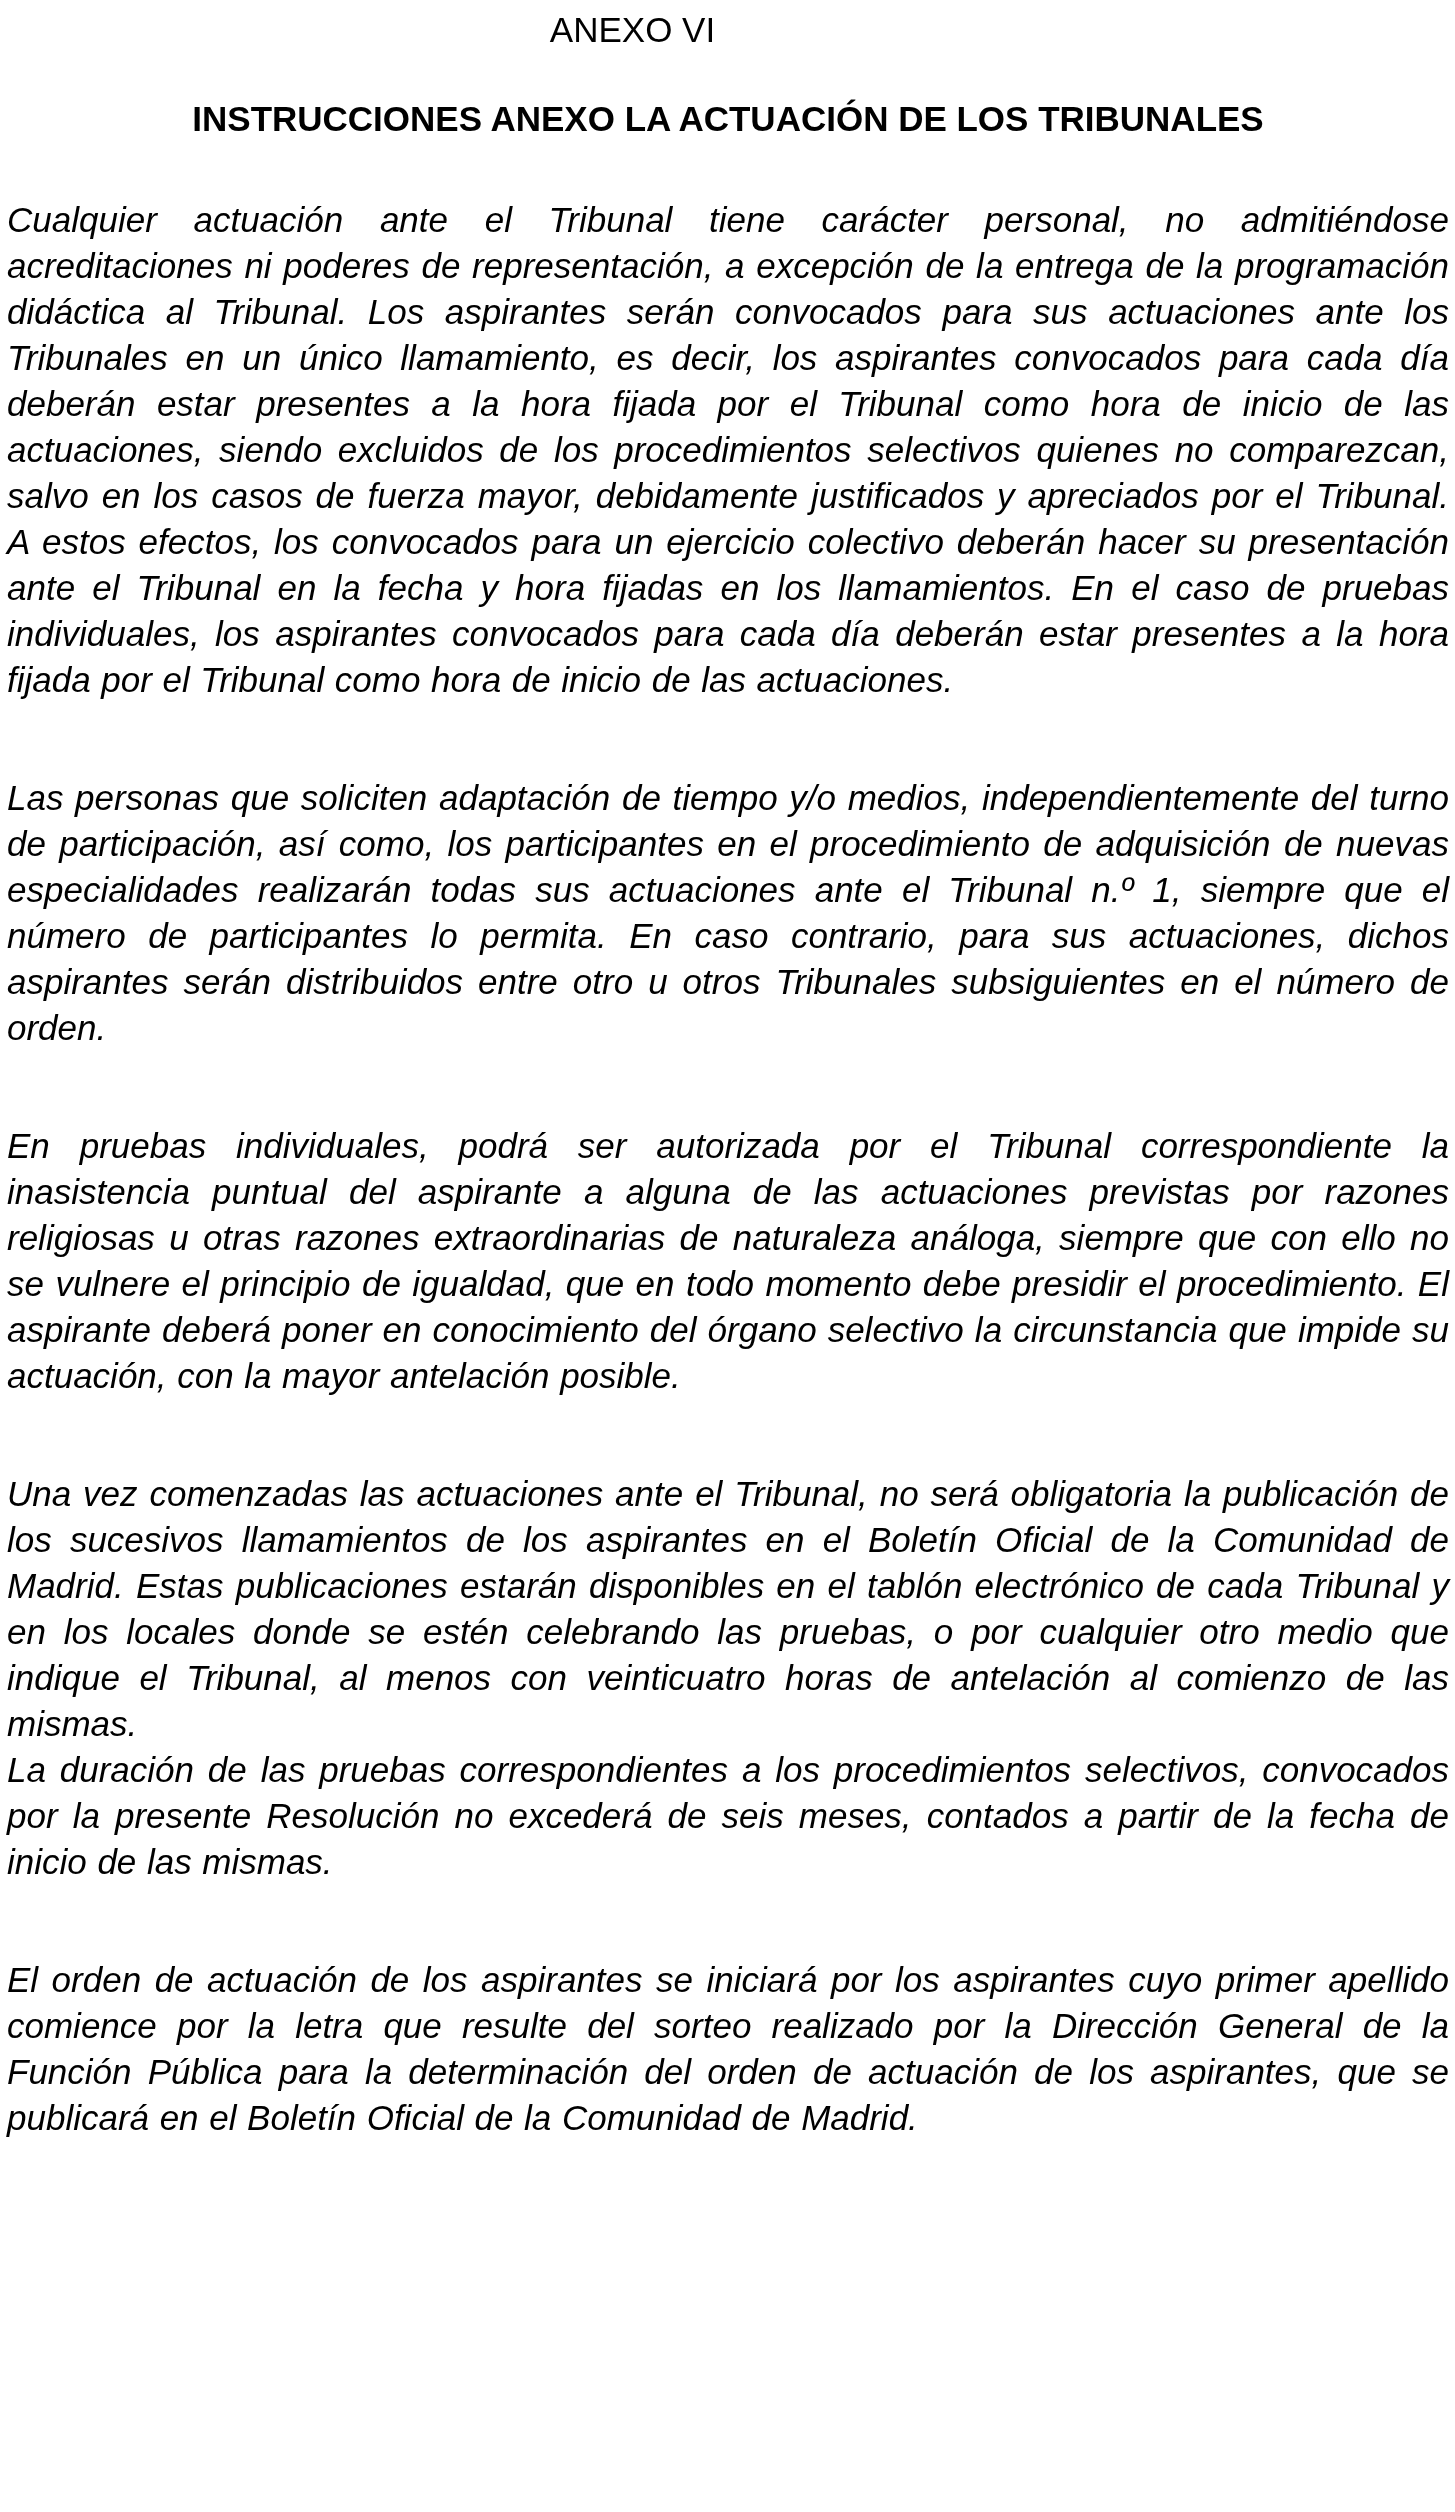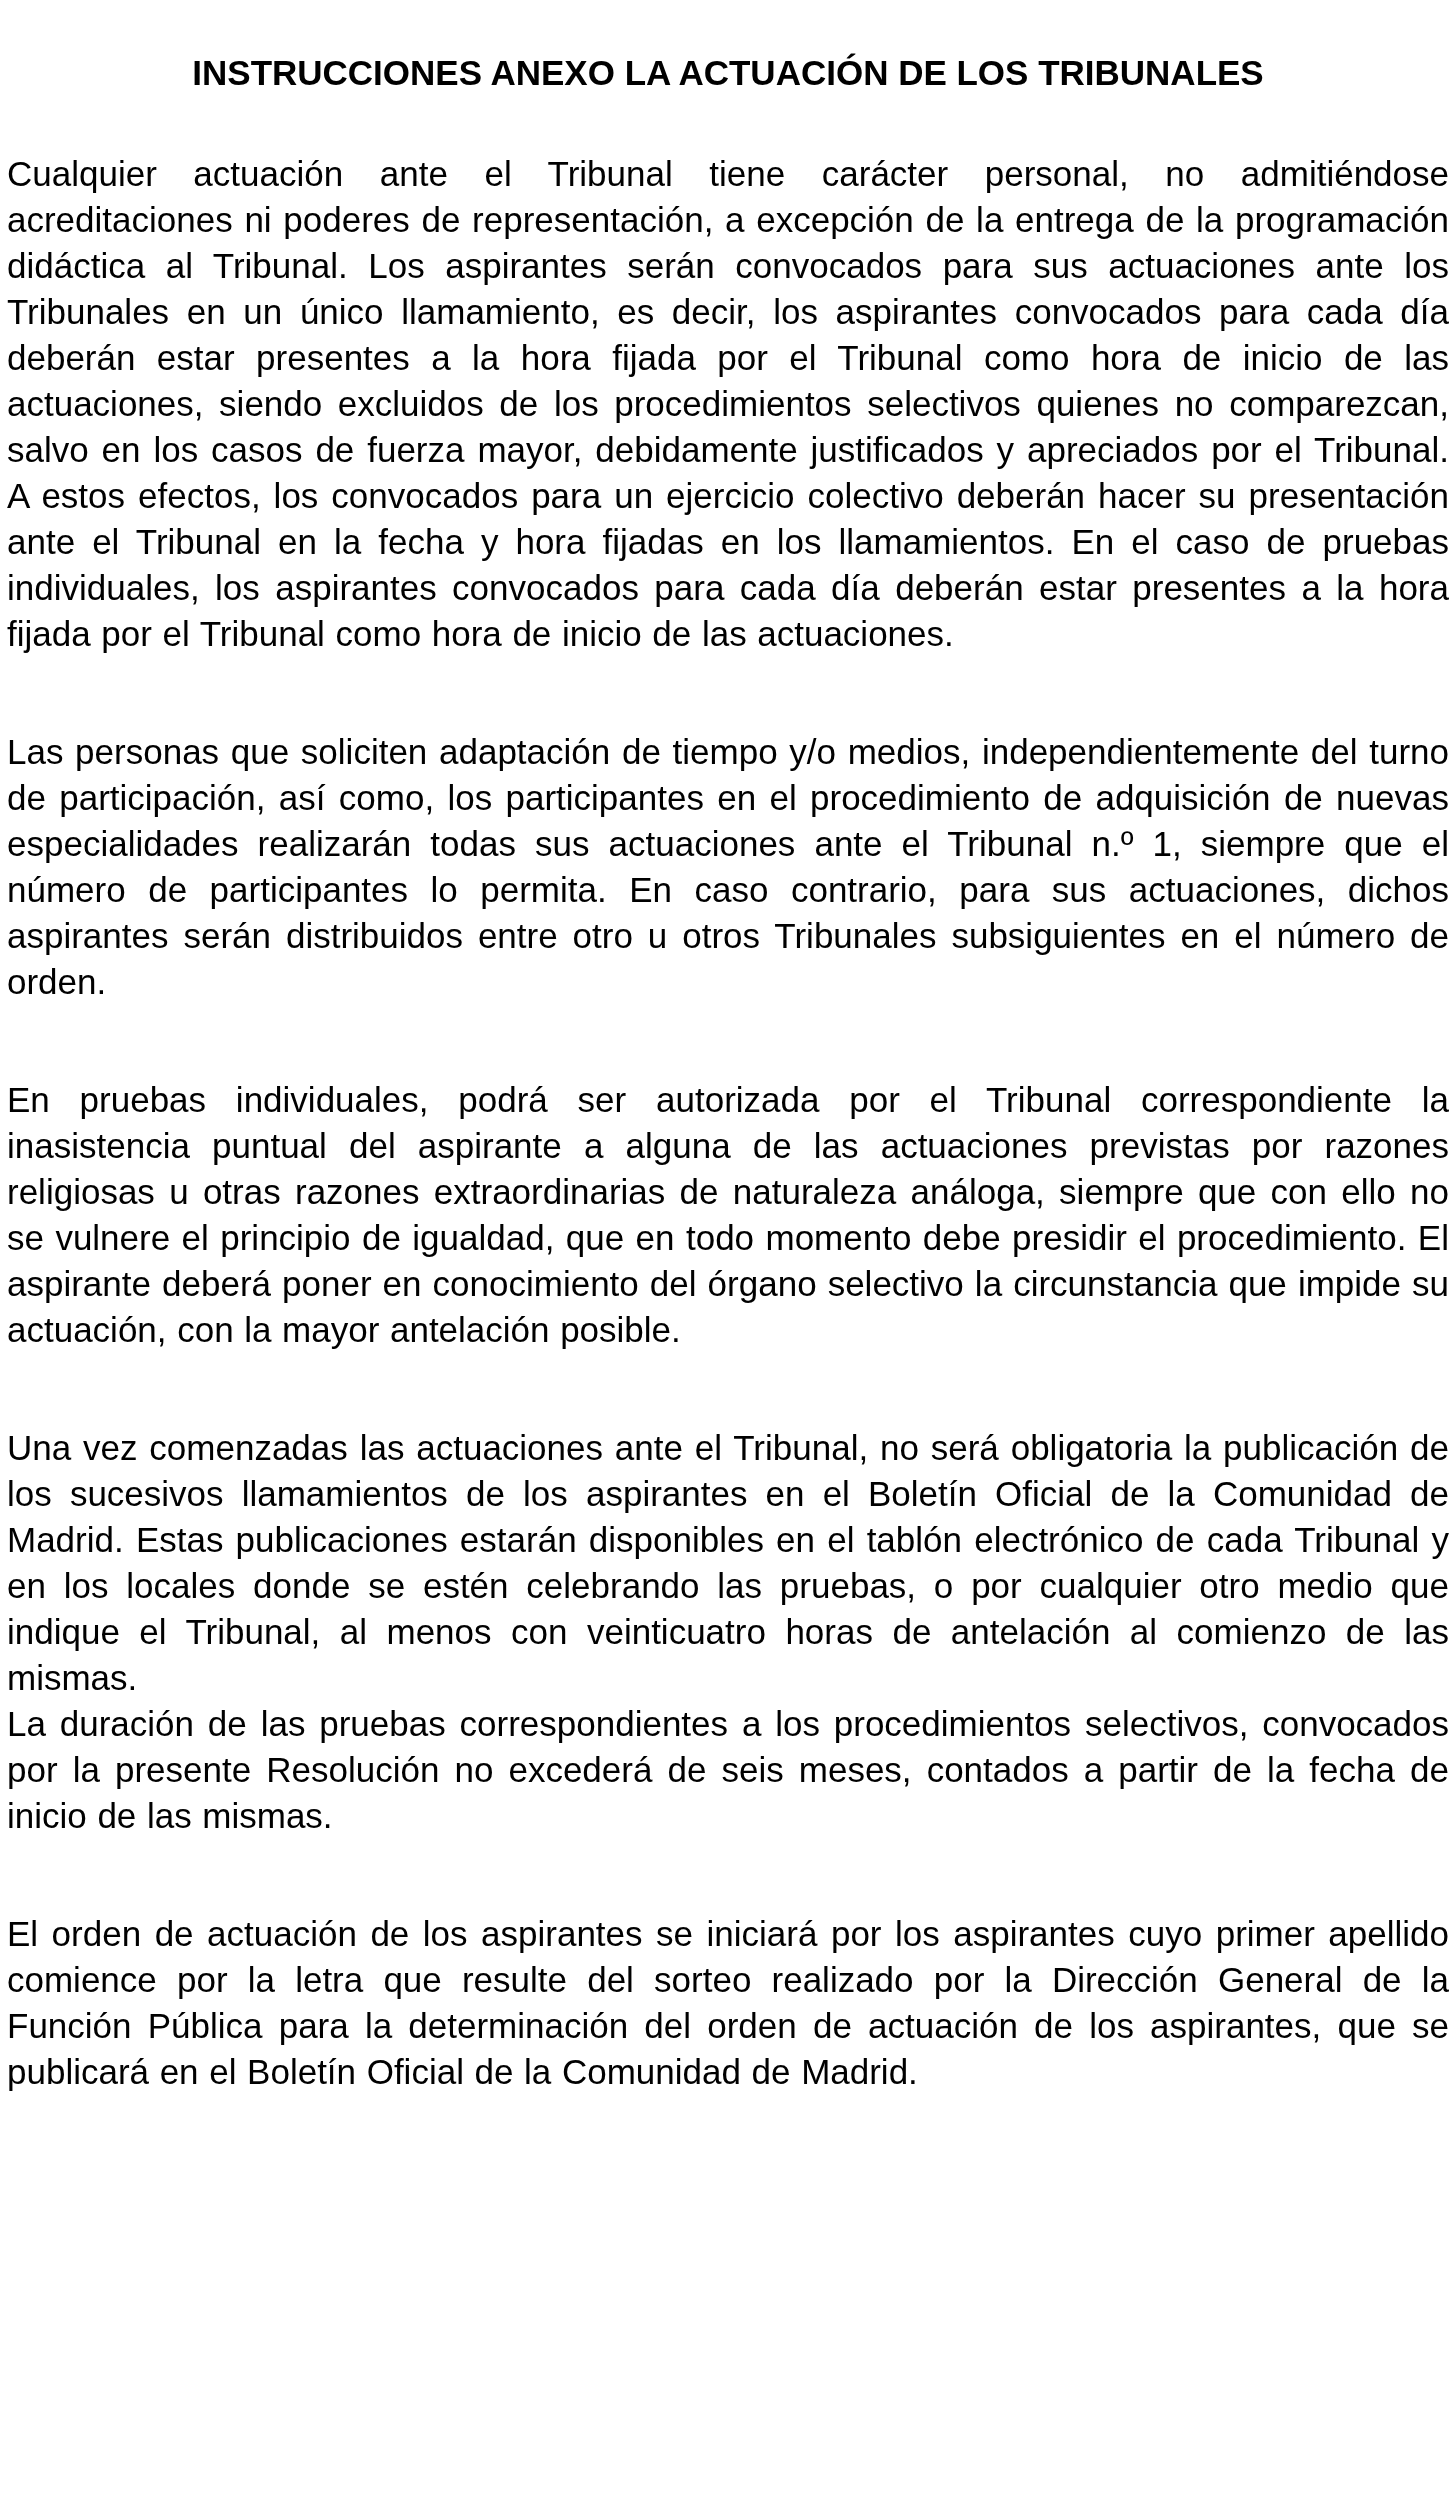--- a/index.html
+++ b/index.html
@@ -35,37 +35,39 @@
     text-align: center;
     margin: 43px 0 0 0;
   }
   .body-text p {
     font-size: 35px;
     font-weight: 400;
     line-height: 46px;
     text-align: justify;
     margin: 72px 0 0 0;
     word-spacing: 0.9px;
+    font-style: italic;
   }
   .body-text p.first {
     margin-top: 55px;
   }
   .body-text p.no-gap {
     margin-top: 0;
   }
   
   .body-text p.truncated {
     text-align-last: justify;
   }
 </style>
 </head>
 <body>
 
 <main class="page">
 
+  <h1 class="doc-title">ANEXO VI</h1>
 
   <h2 class="doc-subtitle">INSTRUCCIONES ANEXO LA ACTUACIÓN DE LOS TRIBUNALES</h2>
 
   <section class="body-text">
     <p class="first">Cualquier actuación ante el Tribunal tiene carácter personal, no admitiéndose acreditaciones ni poderes de representación, a excepción de la entrega de la programación didáctica al Tribunal. Los aspirantes serán convocados para sus actuaciones ante los Tribunales en un único llamamiento, es decir, los aspirantes convocados para cada día deberán estar presentes a la hora fijada por el Tribunal como hora de inicio de las actuaciones, siendo excluidos de los procedimientos selectivos quienes no comparezcan, salvo en los casos de fuerza mayor, debidamente justificados y apreciados por el Tribunal. A estos efectos, los convocados para un ejercicio colectivo deberán hacer su presentación ante el Tribunal en la fecha y hora fijadas en los llamamientos. En el caso de pruebas individuales, los aspirantes convocados para cada día deberán estar presentes a la hora fijada por el Tribunal como hora de inicio de las actuaciones.</p>
 
 
     <p>Las personas que soliciten adaptación de tiempo y/o medios, independientemente del turno de participación, así como, los participantes en el procedimiento de adquisición de nuevas especialidades realizarán todas sus actuaciones ante el Tribunal n.º 1, siempre que el número de participantes lo permita. En caso contrario, para sus actuaciones, dichos aspirantes serán distribuidos entre otro u otros Tribunales subsiguientes en el número de orden.</p>
 
     <p>En pruebas individuales, podrá ser autorizada por el Tribunal correspondiente la inasistencia puntual del aspirante a alguna de las actuaciones previstas por razones religiosas u otras razones extraordinarias de naturaleza análoga, siempre que con ello no se vulnere el principio de igualdad, que en todo momento debe presidir el procedimiento. El aspirante deberá poner en conocimiento del órgano selectivo la circunstancia que impide su actuación, con la mayor antelación posible.</p>

